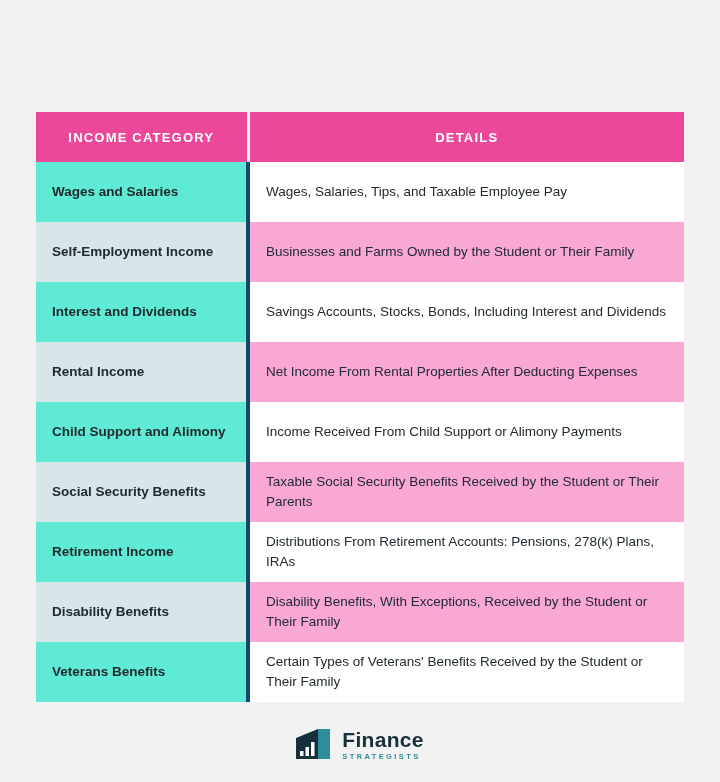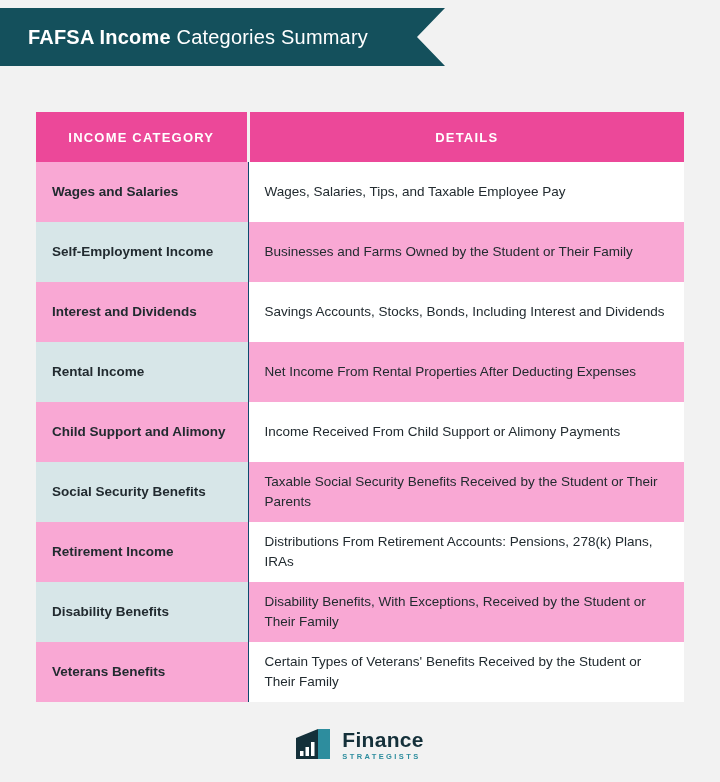--- a/index.html
+++ b/index.html
@@ -93,33 +93,33 @@
   }
   td.cat {
     width: 212px;
     font-weight: bold;
     color: #14303a;
     padding-left: 18px;
     padding-right: 10px;
   }
   td.det {
     width: 436px;
-    border-left: 1px solid #0c4a6e;
+    border-left: 4px solid #0c4a6e;
     padding-left: 18px;
     padding-right: 14px;
     color: #2b3539;
   }
   tr.row-odd td.cat { background: #ffffff; }
   tr.row-odd td.det { background: #ffffff; }
   tr.row-even td.cat { background: #d9e7e9; }
   tr.row-even td.det { background: #e7f0f1; }
   tr.row-odd td.cat { background: #f4f9f9; }
 
   
-  tr.row-odd td.cat { background: #f9a8d4; }
+  tr.row-odd td.cat { background: #5eead4; }
   tr.row-odd td.det { background: #ffffff; }
   tr.row-even td.cat { background: #d7e6e8; }
   tr.row-even td.det { background: #f9a8d4; }
 
   
   .footer {
     position: absolute;
     left: 0;
     bottom: 22px;
     width: 100%;
@@ -156,27 +156,20 @@
     color: #2d8d9e;
     letter-spacing: 2.4px;
     margin-top: 3px;
   }
 </style>
 </head>
 <body>
 
 <div class="page">
 
-  <div class="header-wrap">
-    <div class="header-banner">
-      <div class="header-title">
-        <span class="bold">FAFSA Income</span><span class="light"> Categories Summary</span>
-      </div>
-    </div>
-  </div>
 
   <div class="table-area">
     <table class="summary">
       <thead>
         <tr>
           <th class="col-category">Income Category</th>
           <th class="col-details">Details</th>
         </tr>
       </thead>
       <tbody>

